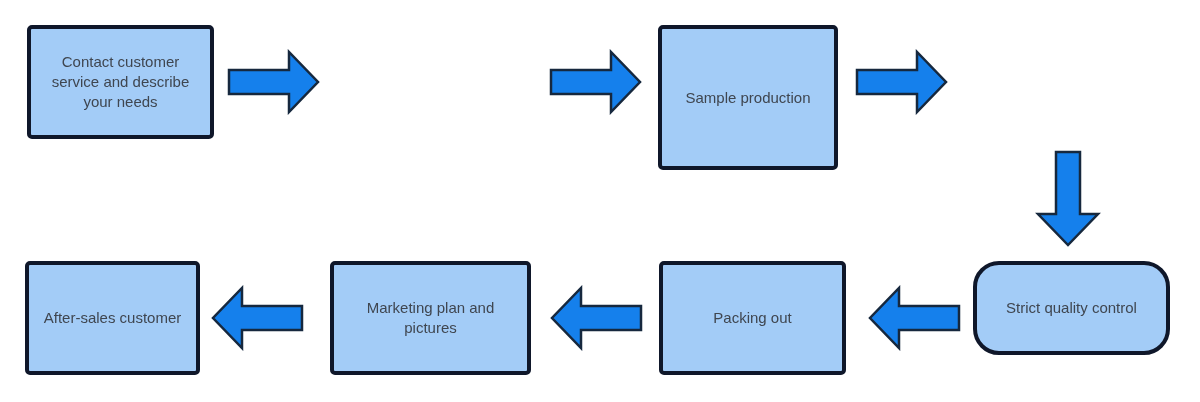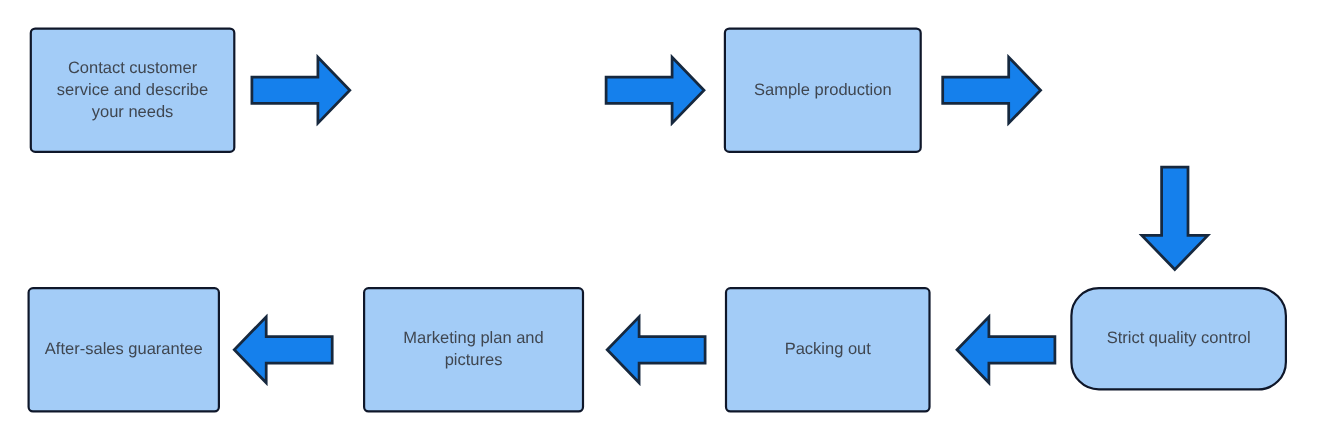--- a/index.html
+++ b/index.html
@@ -8,34 +8,34 @@
     width: 1200px;
     height: 402px;
     background: #ffffff;
     font-family: "Liberation Sans", sans-serif;
     overflow: hidden;
   }
   .box {
     position: absolute;
     box-sizing: border-box;
     background: #A3CCF7;
-    border: 2px solid #0f172a;
+    border: 4px solid #0f172a;
     border-radius: 5px;
     display: flex;
     align-items: center;
     justify-content: center;
     text-align: center;
     color: #3F4650;
     font-size: 15px;
     line-height: 1.32;
     padding: 6px 10px;
   }
   .b1 { left: 27px;  top: 25px;  width: 187px; height: 114px; }
   .b2 { left: 331px; top: 25px;  width: 204px; height: 114px; }
-  .b3 { left: 658px; top: 25px;  width: 180px; height: 114px; }
+  .b3 { left: 658px; top: 25px;  width: 180px; height: 145px; }
   .b4 { left: 962px; top: 25px;  width: 186px; height: 114px; }
   .b5 { left: 973px; top: 261px; width: 197px; height: 94px; border-radius: 26px; }
   .b6 { left: 659px; top: 261px; width: 187px; height: 114px; text-align: right; }
   .b7 { left: 330px; top: 261px; width: 201px; height: 114px; }
   .b8 { left: 25px;  top: 261px; width: 175px; height: 114px; }
   .arrow { position: absolute; }
   .a1 { left: 227px;  top: 49px;  }
   .a2 { left: 549px;  top: 49px;  }
   .a3 { left: 855px;  top: 49px;  }
   .a4 { left: 1035px; top: 150px; }
@@ -64,21 +64,21 @@
   <div class="box b5">
     <span>Strict quality control</span>
   </div>
   <div class="box b6">
     <span>Packing out</span>
   </div>
   <div class="box b7">
     <span>Marketing plan and pictures</span>
   </div>
   <div class="box b8">
-    <span>After-sales guarantee</span>
+    <span>After-sales customer</span>
   </div>
 
   <svg class="arrow a1" width="94" height="66" viewBox="0 0 94 66">
     <polygon points="2,21 62,21 62,3 91,33 62,63 62,45 2,45"></polygon>
   </svg>
   <svg class="arrow a2" width="94" height="66" viewBox="0 0 94 66">
     <polygon points="2,21 62,21 62,3 91,33 62,63 62,45 2,45"></polygon>
   </svg>
   <svg class="arrow a3" width="94" height="66" viewBox="0 0 94 66">
     <polygon points="2,21 62,21 62,3 91,33 62,63 62,45 2,45"></polygon>

